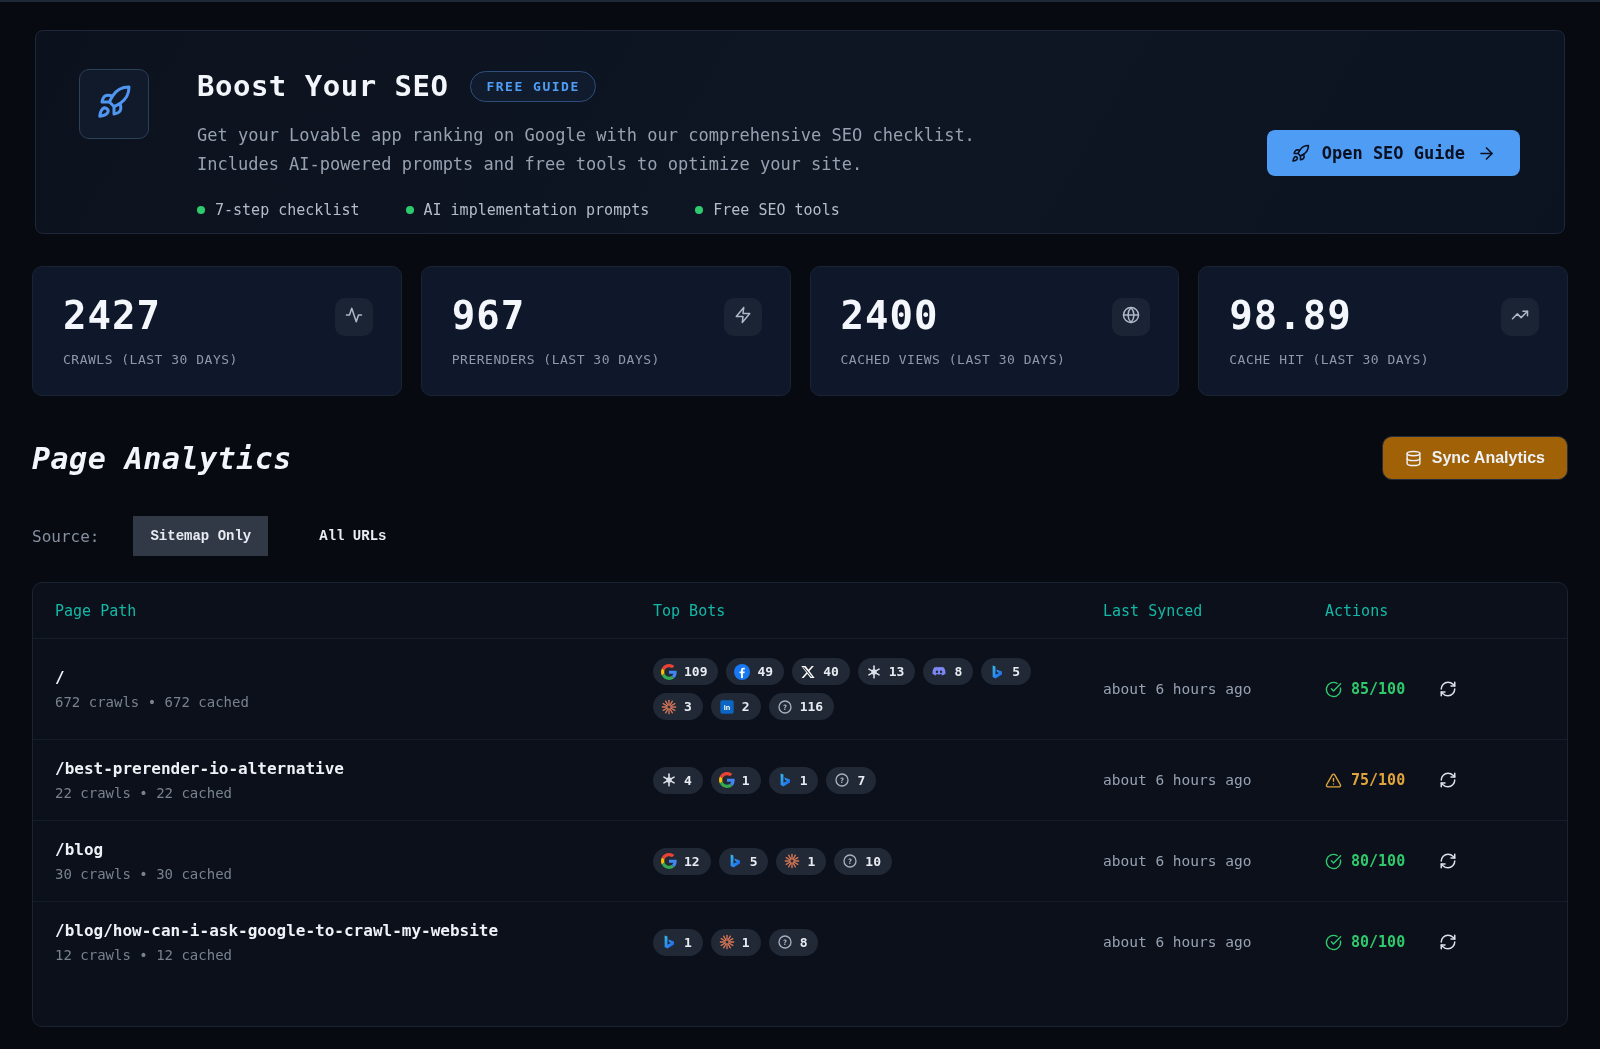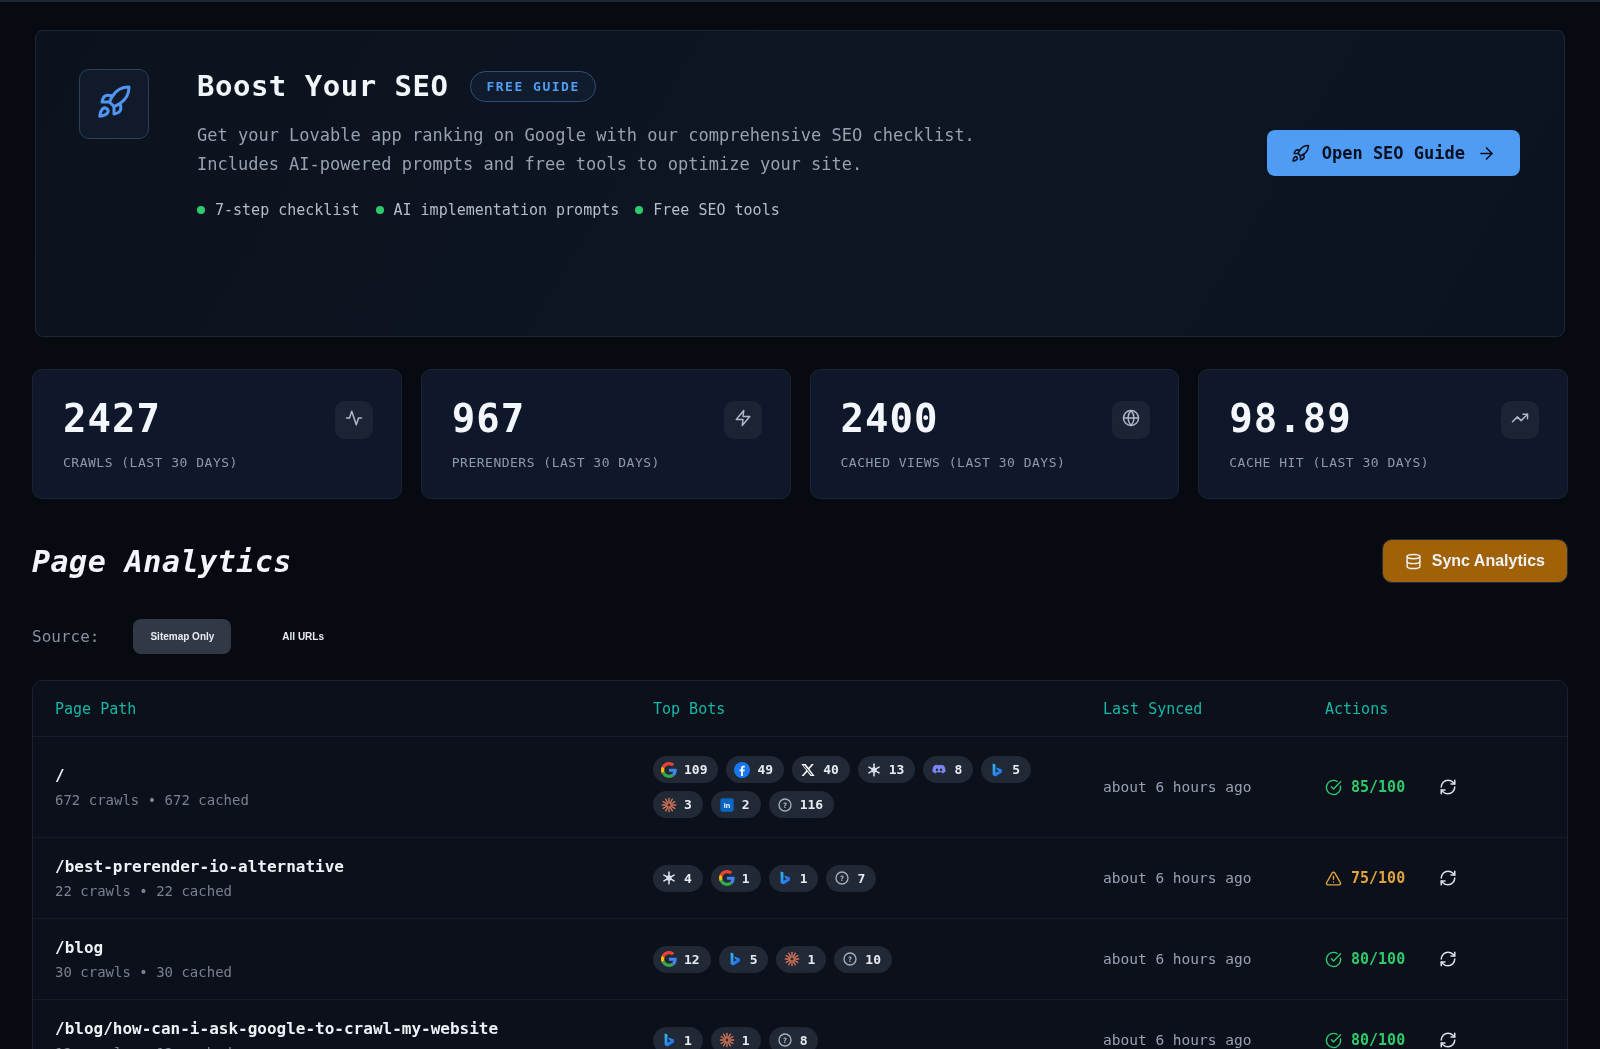--- a/index.html
+++ b/index.html
@@ -8,21 +8,21 @@
     background:#070a10;
     font-family:"DejaVu Sans Mono", monospace;
     color:#e8ecf2;
     position:relative;
   }
   .top-hairline { height:2px; background:#1f2836; width:100%; }
 
   
   .banner {
     margin:28px 35px 0 35px;
-    height:307px;
+    height:204px;
     border:1px solid #1d2737;
     border-radius:8px;
     background:linear-gradient(120deg,#0c121d 0%,#0e1624 55%,#0c1320 100%);
     display:flex;
     align-items:flex-start;
     padding:38px 44px 0 43px;
   }
   .rocket-box {
     width:70px; height:70px; flex:0 0 70px;
     border:1px solid #2b4059;
@@ -43,21 +43,21 @@
     padding:7px 15px;
     border-radius:999px;
   }
   .banner-desc {
     margin-top:18px;
     max-width:830px;
     font-size:17px;
     line-height:29px;
     color:#96a1b1;
   }
-  .banner-features { display:flex; gap:16px; margin-top:22px; }
+  .banner-features { display:flex; gap:46px; margin-top:22px; }
   .feature { display:flex; align-items:center; gap:10px; font-size:15px; color:#b4bdc9; }
   .dot { width:8px; height:8px; border-radius:50%; background:#2ecb6e; flex:0 0 8px; }
   .cta-button {
     align-self:flex-start;
     margin-top:61px;
     display:flex; align-items:center; gap:12px;
     background:#4f9cf5;
     color:#0a1020;
     border:none;
     border-radius:8px;
@@ -113,23 +113,23 @@
     font-size:16px; font-weight:bold;
     cursor:pointer;
   }
   .sync-button svg { width:17px; height:17px; }
 
   
   .source-row { margin:36px 32px 0 32px; display:flex; align-items:center; gap:34px; }
   .source-label { font-size:16px; color:#8591a2; }
   .source-chip {
     border:none; cursor:pointer;
-    font-family:Liberation Sans, sans-serif;
-    font-size:10px; font-weight:bold;
-    border-radius:8px;
+    font-family:Liberation Mono, monospace;
+    font-size:14px; font-weight:bold;
+    border-radius:0;
     padding:12px 17px;
     background:transparent; color:#e8ecf2;
   }
   .source-chip.active { background:#313947; }
 
   
   .table-card {
     margin:26px 32px 0 32px;
     border:1px solid #1a2332;
     border-radius:10px;

